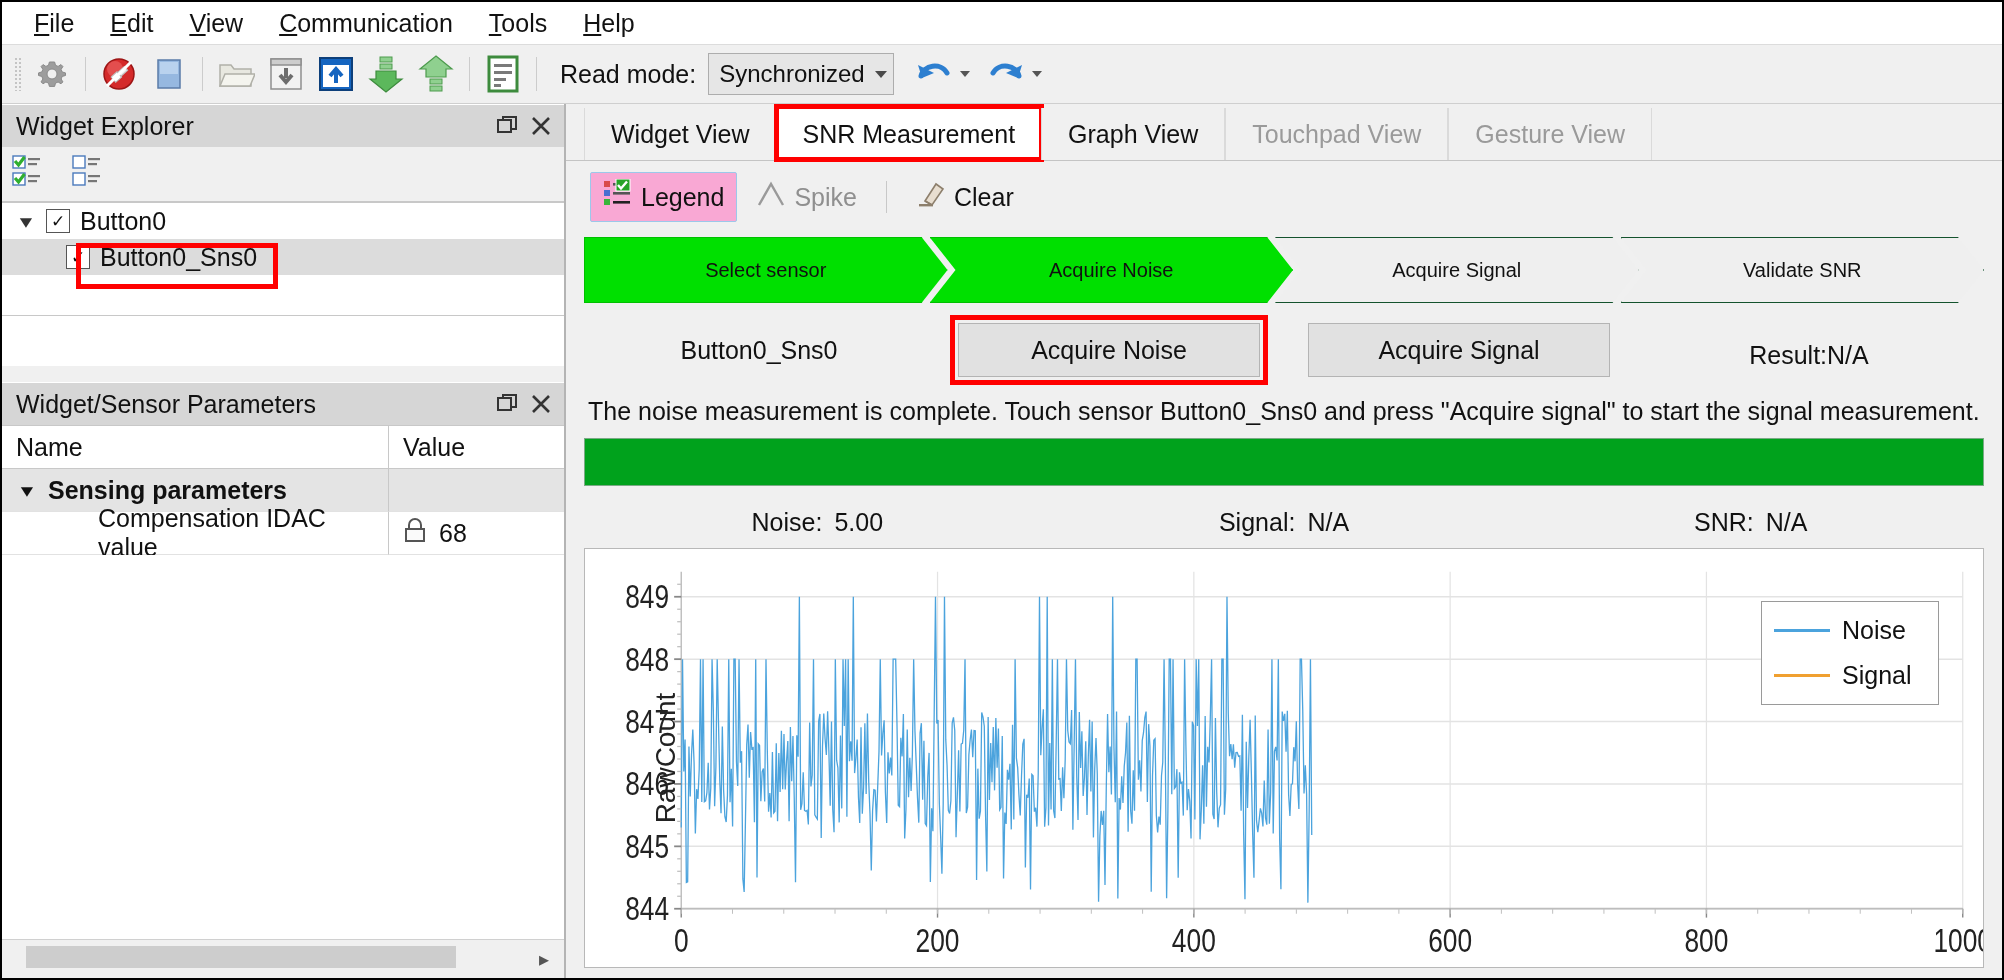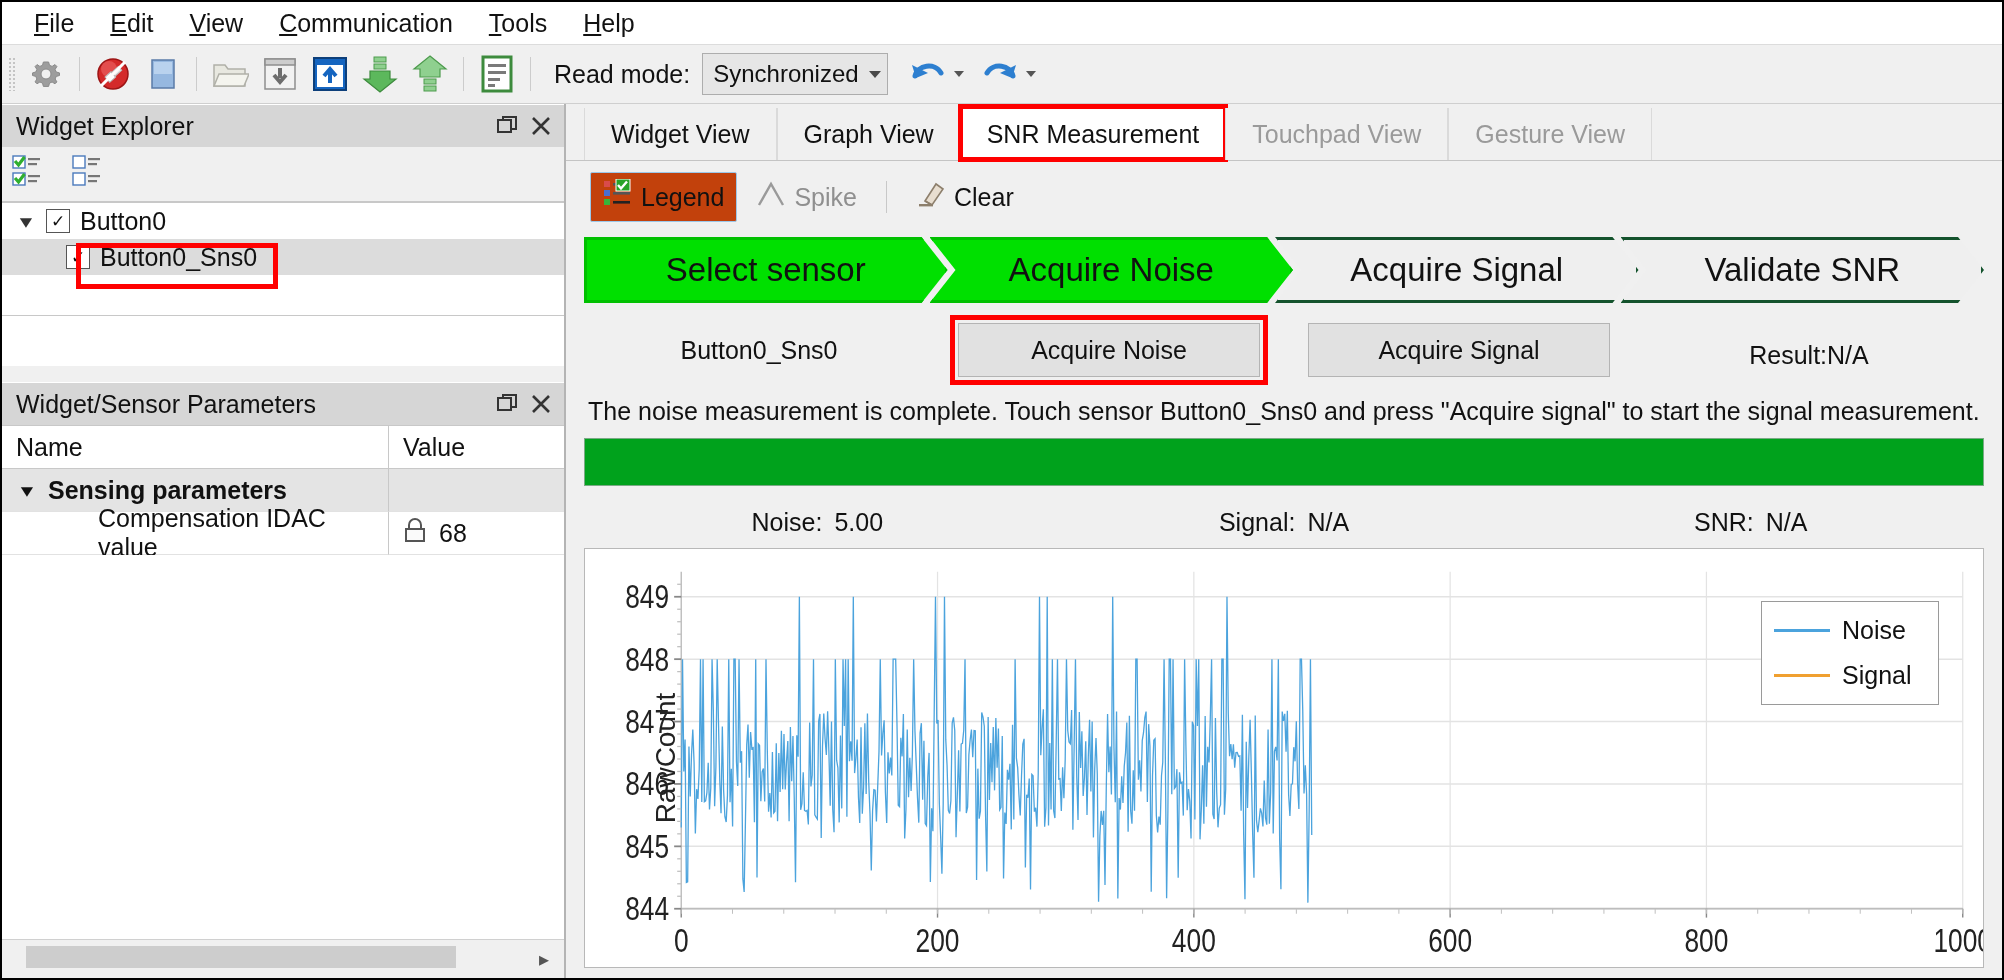--- a/index.html
+++ b/index.html
@@ -36,21 +36,21 @@
   }
   .menuitem u{text-decoration:underline;}
 
   
   .toolbar{
     height:58px;flex:0 0 58px;
     background:#f0f0f0;
     border-top:1px solid #dcdcdc;
     border-bottom:1px solid #cfcfcf;
     display:flex;align-items:center;
-    padding-left:6px;
+    padding-left:12px;
     gap:2px;
   }
   .grip{
     width:8px;height:34px;
     margin-right:4px;
     background-image:radial-gradient(#b9b9b9 1px, transparent 1px);
     background-size:4px 4px;
     opacity:.8;
   }
   .tbtn{
@@ -241,37 +241,37 @@
     display:flex;align-items:center;
     gap:6px;
     padding-left:6px;
   }
   .sbtn{
     display:flex;align-items:center;gap:8px;
     padding:6px 12px;font-size:25px;
     border:1px solid transparent;border-radius:2px;
     white-space:nowrap;
   }
-  .sbtn.sel{background:#c2410c;border:1px solid #9cc8ea;}
+  .sbtn.sel{background:#f9a8d4;border:1px solid #9cc8ea;}
   .sbtn.dis{color:#8f8f8f;}
   .sbsep{width:1px;height:32px;background:#c8c8c8;margin:0 10px;}
 
   
   .stepper{
     display:flex;align-items:stretch;
     height:66px;flex:0 0 66px;
     margin:12px 0 0 0;
   }
   .step{
     flex:1 1 0;
     position:relative;
     display:flex;align-items:center;justify-content:center;
-    font-size:33px;color:#111;
+    font-size:20px;color:#111;
     background:#efefef;
-    border:3px solid #14532d;
+    border:1px solid #14532d;
     margin-right:-18px;
     clip-path:polygon(0 0, calc(100% - 26px) 0, 100% 50%, calc(100% - 26px) 100%, 0 100%, 26px 50%);
     white-space:nowrap;
   }
   .step:first-child{
     clip-path:polygon(0 0, calc(100% - 26px) 0, 100% 50%, calc(100% - 26px) 100%, 0 100%);
   }
   .step:last-child{margin-right:0;}
   .step.done{background:#00e000;border-color:#00c000;}
 
@@ -596,26 +596,26 @@
         <div class="hs-arrow">▸</div>
       </div>
     </div>
 
     <div class="main">
 
       <div class="tabstrip">
         <div class="tab">
           <span>Widget View</span>
         </div>
-        <div class="tab">
-          <span>Graph View</span>
-        </div>
         <div class="tab active">
           <span>SNR Measurement</span>
           <span class="hl"></span>
+        </div>
+        <div class="tab">
+          <span>Graph View</span>
         </div>
         <div class="tab disabled">
           <span>Touchpad View</span>
         </div>
         <div class="tab disabled">
           <span>Gesture View</span>
         </div>
       </div>
 
       <div class="content">

